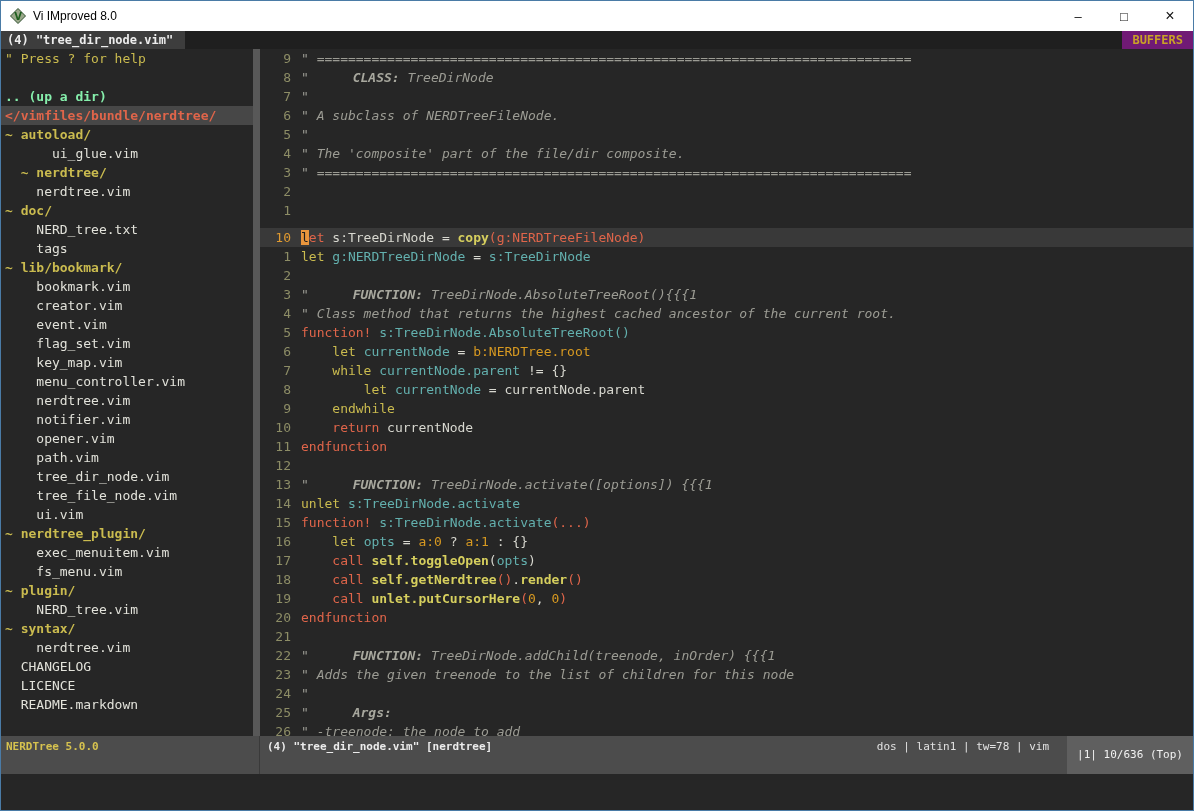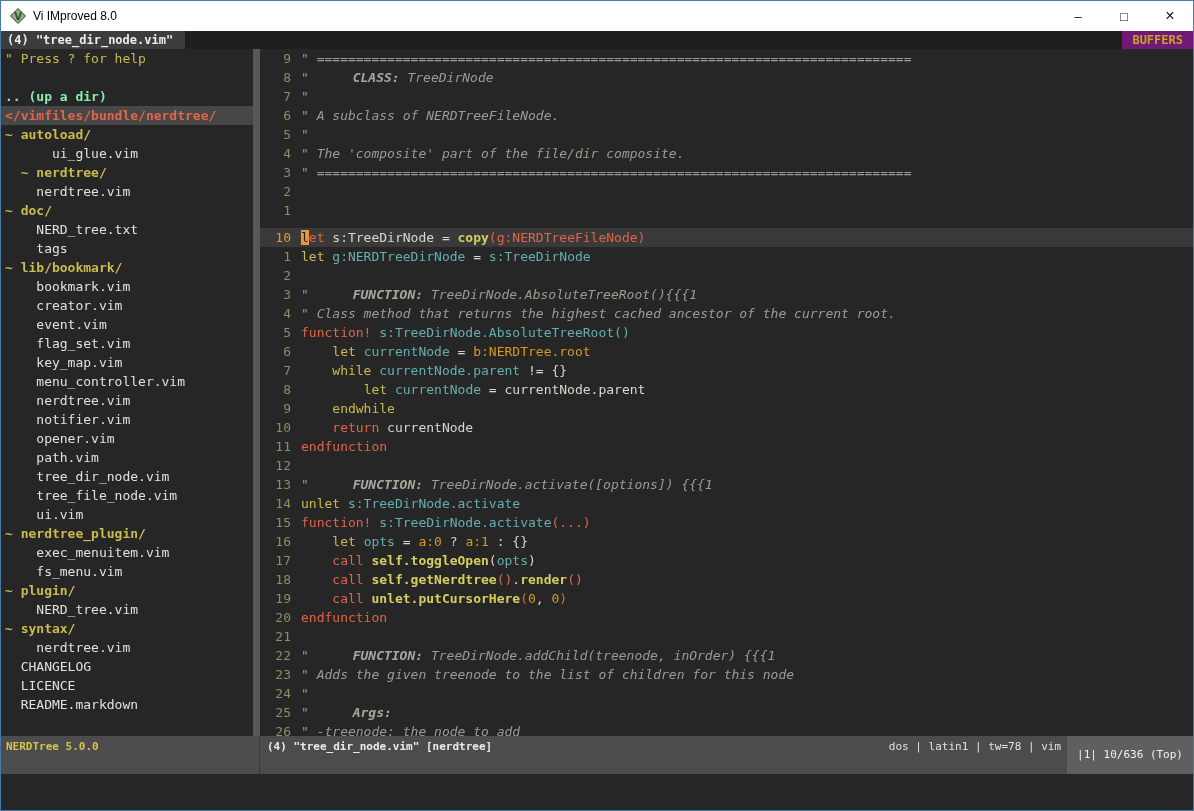--- a/index.html
+++ b/index.html
@@ -46,21 +46,21 @@
   .f  { color:#d6cf5e; font-weight:bold; }
   .n  { color:#d79921; }
   .t  { color:#d8d8d0; }
   .x  { background:#e8953c; color:#1d1d1d; }
 
   
   .statusline { flex:0 0 22px; background:#4c4c4c; display:flex; font-size:11px; line-height:22px; white-space:pre; }
   .sl-left { width:259px; flex:0 0 259px; color:#d6c24f; font-weight:bold; padding-left:5px; border-right:1px solid #3a3a3a; }
   .sl-file { color:#ececec; font-weight:bold; padding-left:7px; }
   .sl-spacer { flex:1; }
-  .sl-right { color:#e2e2e2; padding-right:6px; }
+  .sl-right { color:#e2e2e2; padding-right:18px; }
   .sl-pos { background:#5f5f5f; color:#f2f2f2; padding:8px 10px; }
 
   .cmdline { flex:0 0 36px; background:#262626; }
 </style>
 </head>
 <body>
 
 <div class="window">
 
   <div class="titlebar">

